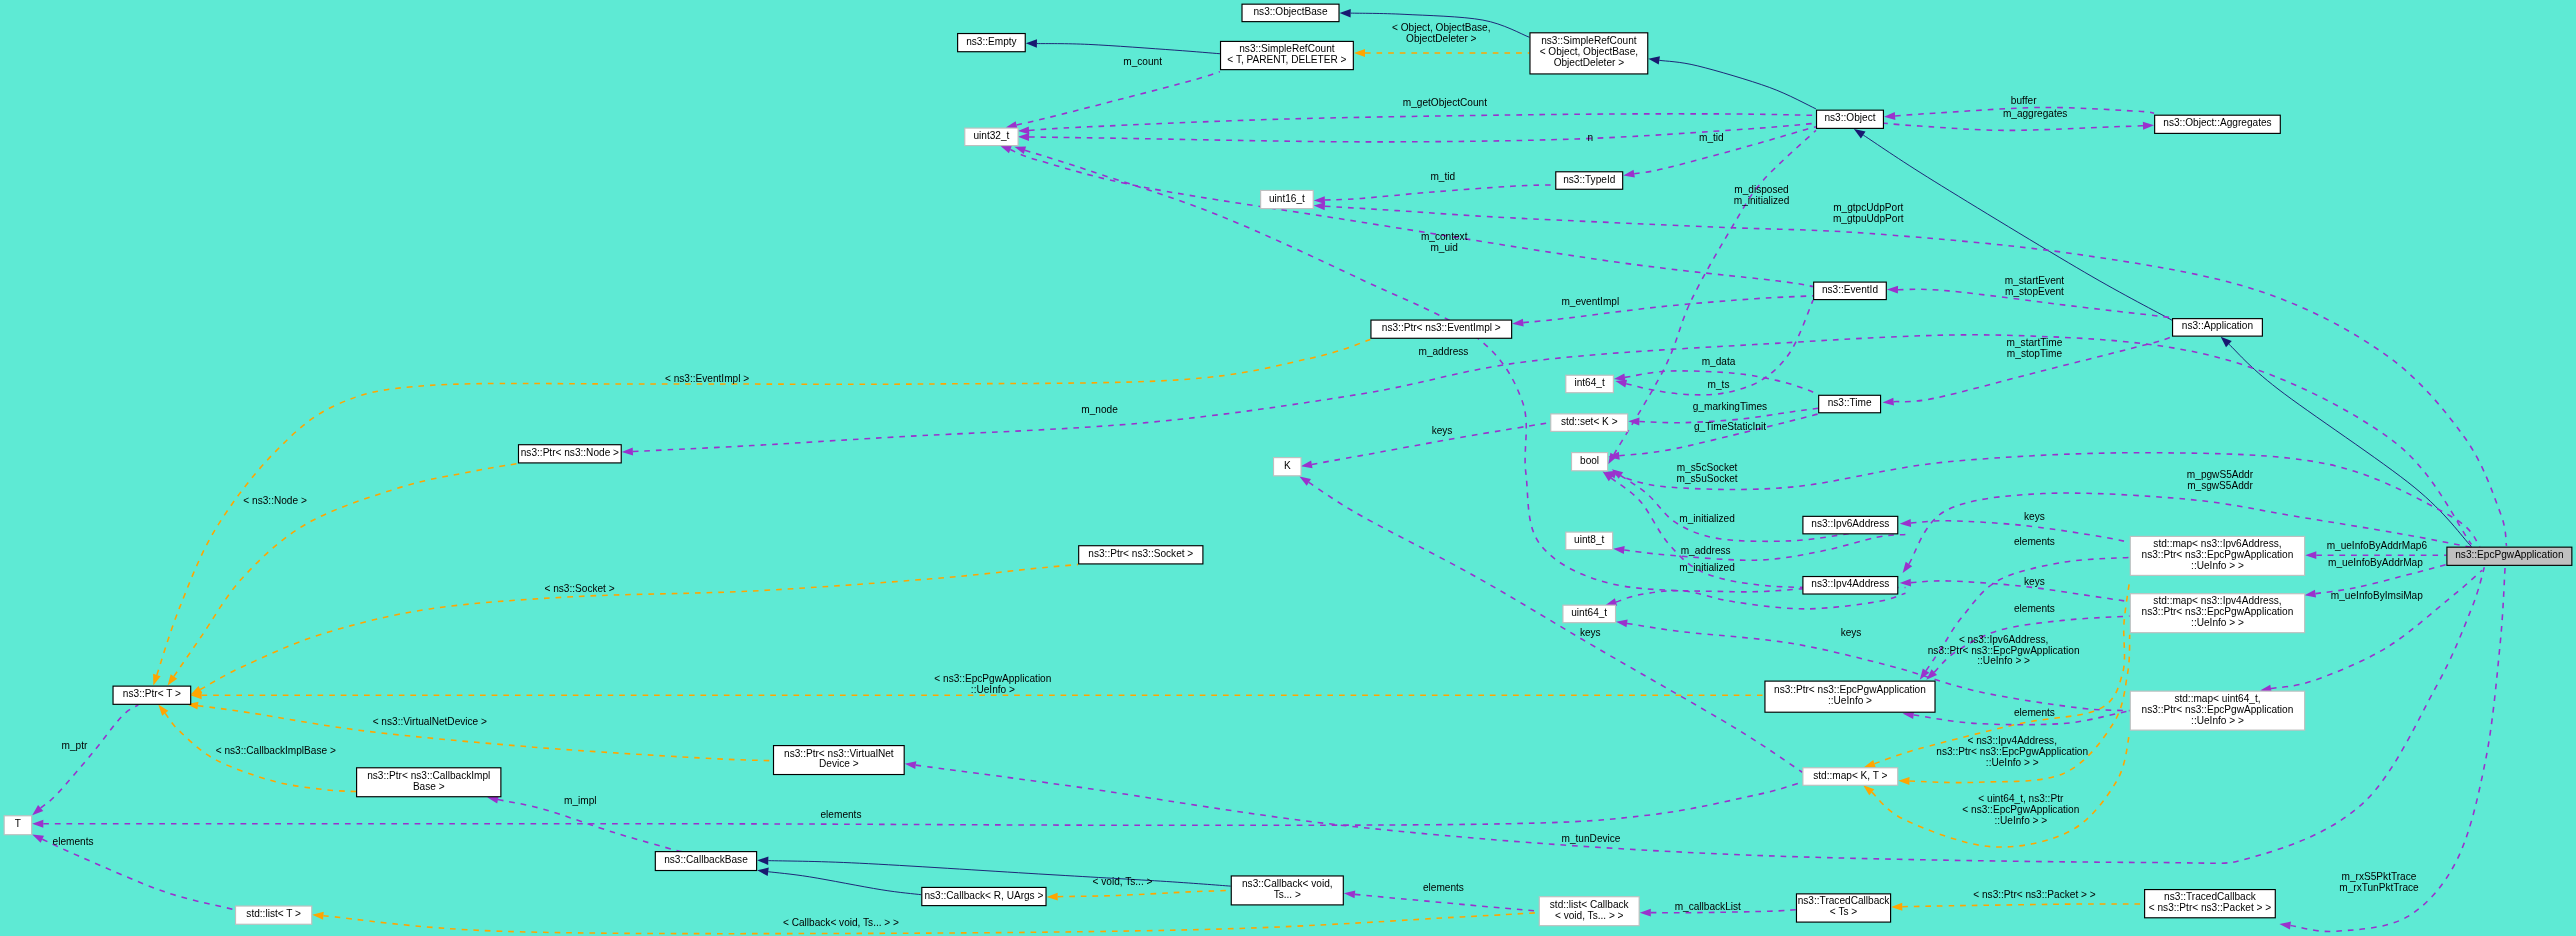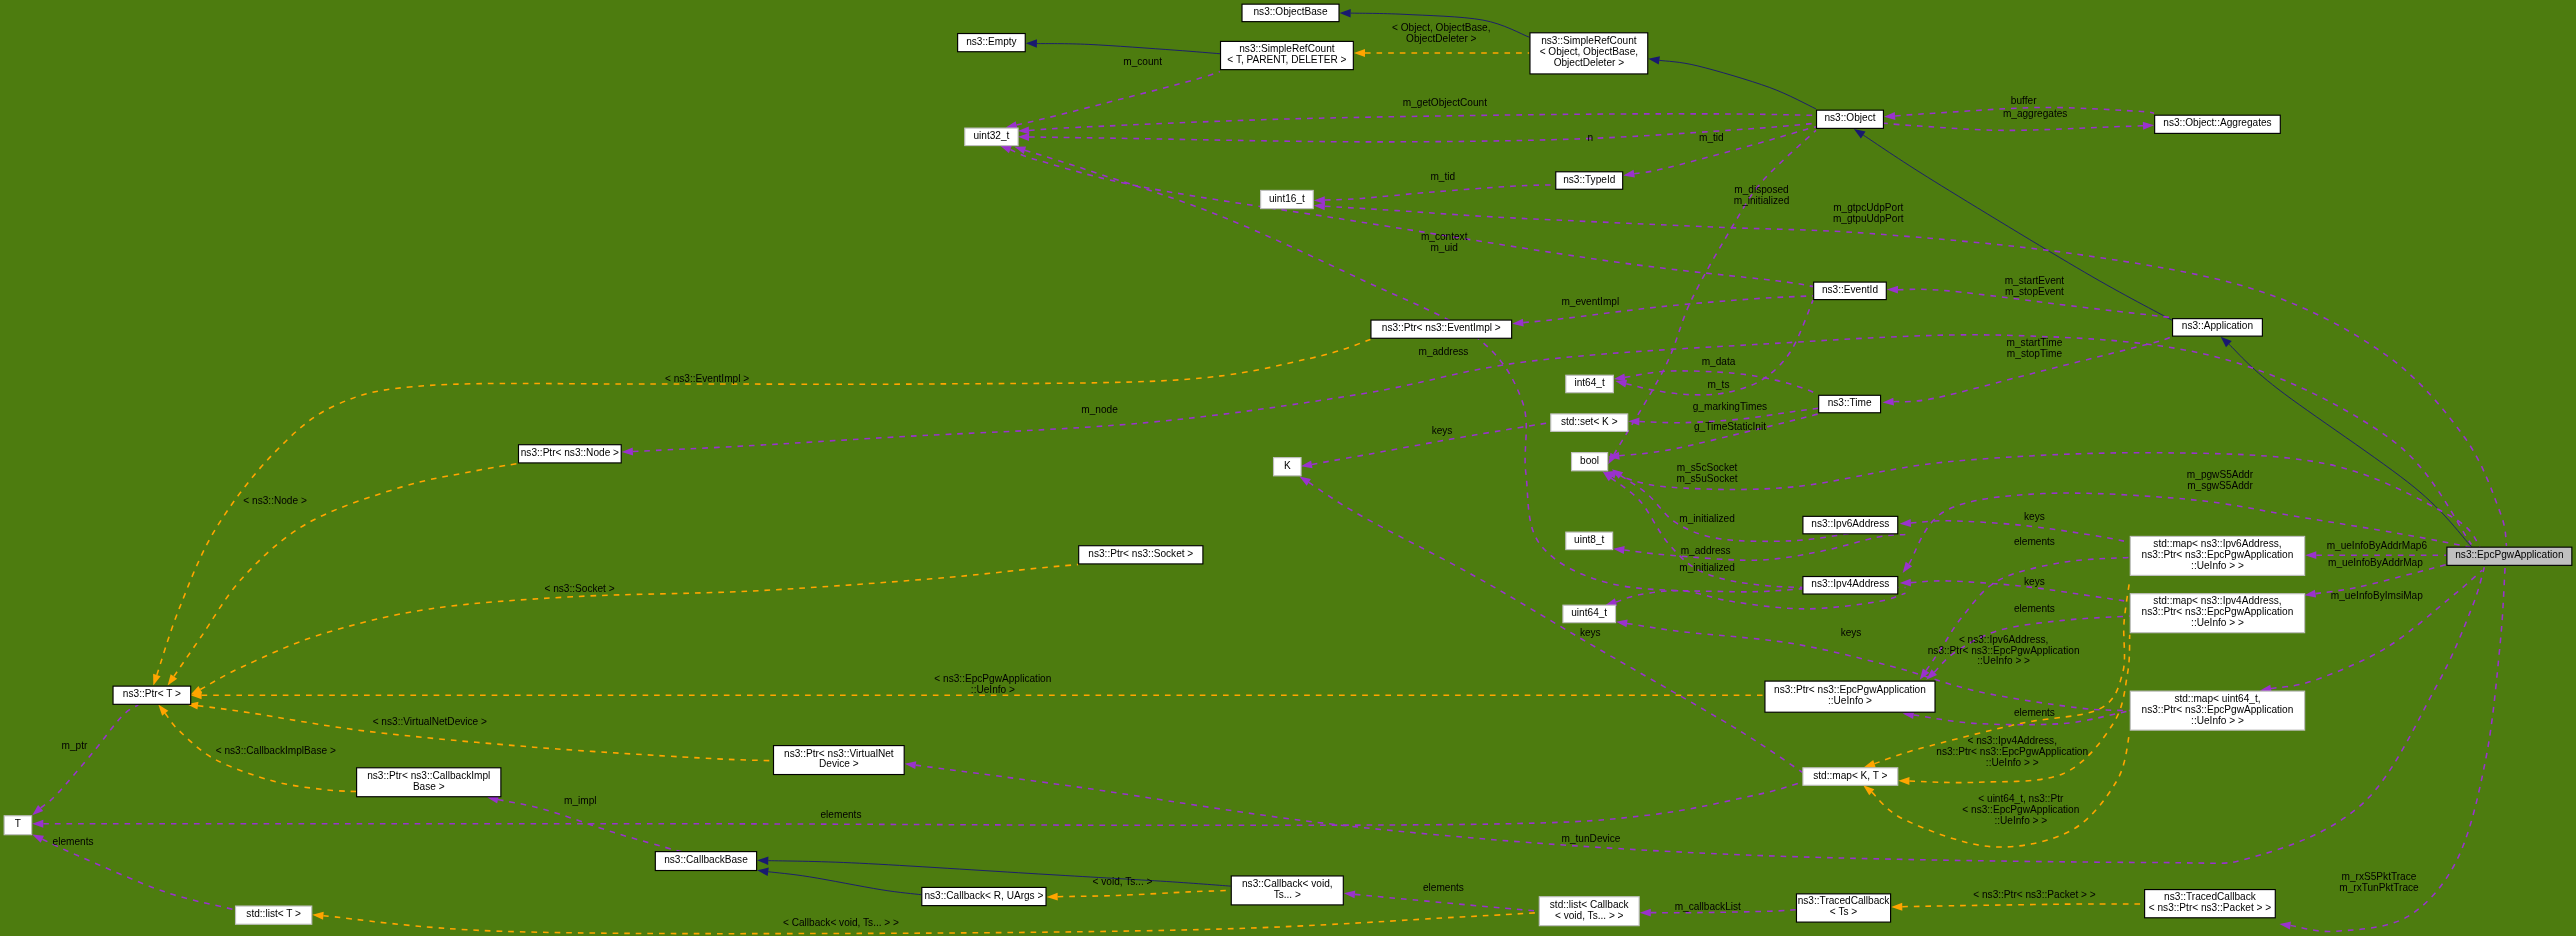--- a/index.html
+++ b/index.html
@@ -1,17 +1,17 @@
 <!DOCTYPE html>
 <html style="font-size:11.5px"><head>
 <meta charset="utf-8">
 <title>ns3::EpcPgwApplication collaboration diagram</title>
 <style>
   html,body{margin:0;padding:0;background:#ffffff;}
-  #page{position:relative;width:2576px;height:937px;background:#4d7c0f;overflow:hidden;
+  #page{position:relative;width:2576px;height:937px;background:#5eead4;overflow:hidden;
         font-family:"Liberation Sans","DejaVu Sans",sans-serif;}
   svg{display:block;shape-rendering:geometricPrecision;}
   text{paint-order:stroke;}
   .nd rect{fill:#ffffff;}
   .nd.black rect{stroke:#000000;stroke-width:1.6;}
   .nd.grey  rect{stroke:#bfbfbf;stroke-width:1.6;}
   .nd.fill  rect{stroke:#000000;stroke-width:1.6;fill:#c0c0c0;}
   .nd text{font-family:"Liberation Sans","DejaVu Sans",sans-serif;font-size:14.1px;fill:#000000;text-anchor:middle;}
   .elab{font-family:"Liberation Sans","DejaVu Sans",sans-serif;font-size:14.1px;fill:#000000;text-anchor:middle;}
   .e-inh{fill:none;stroke:#191970;stroke-width:1.3;}

